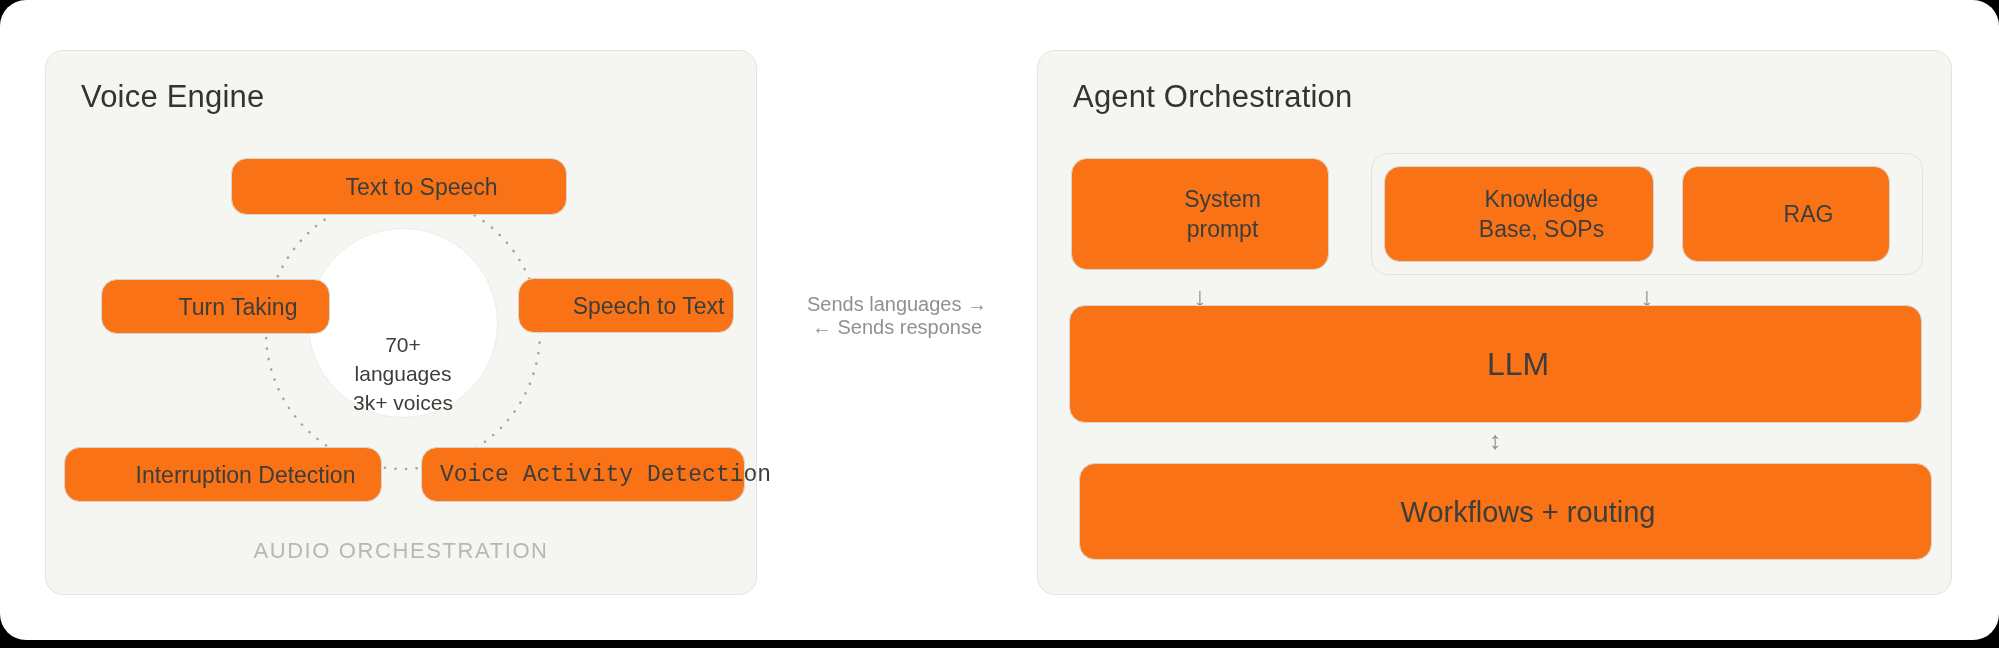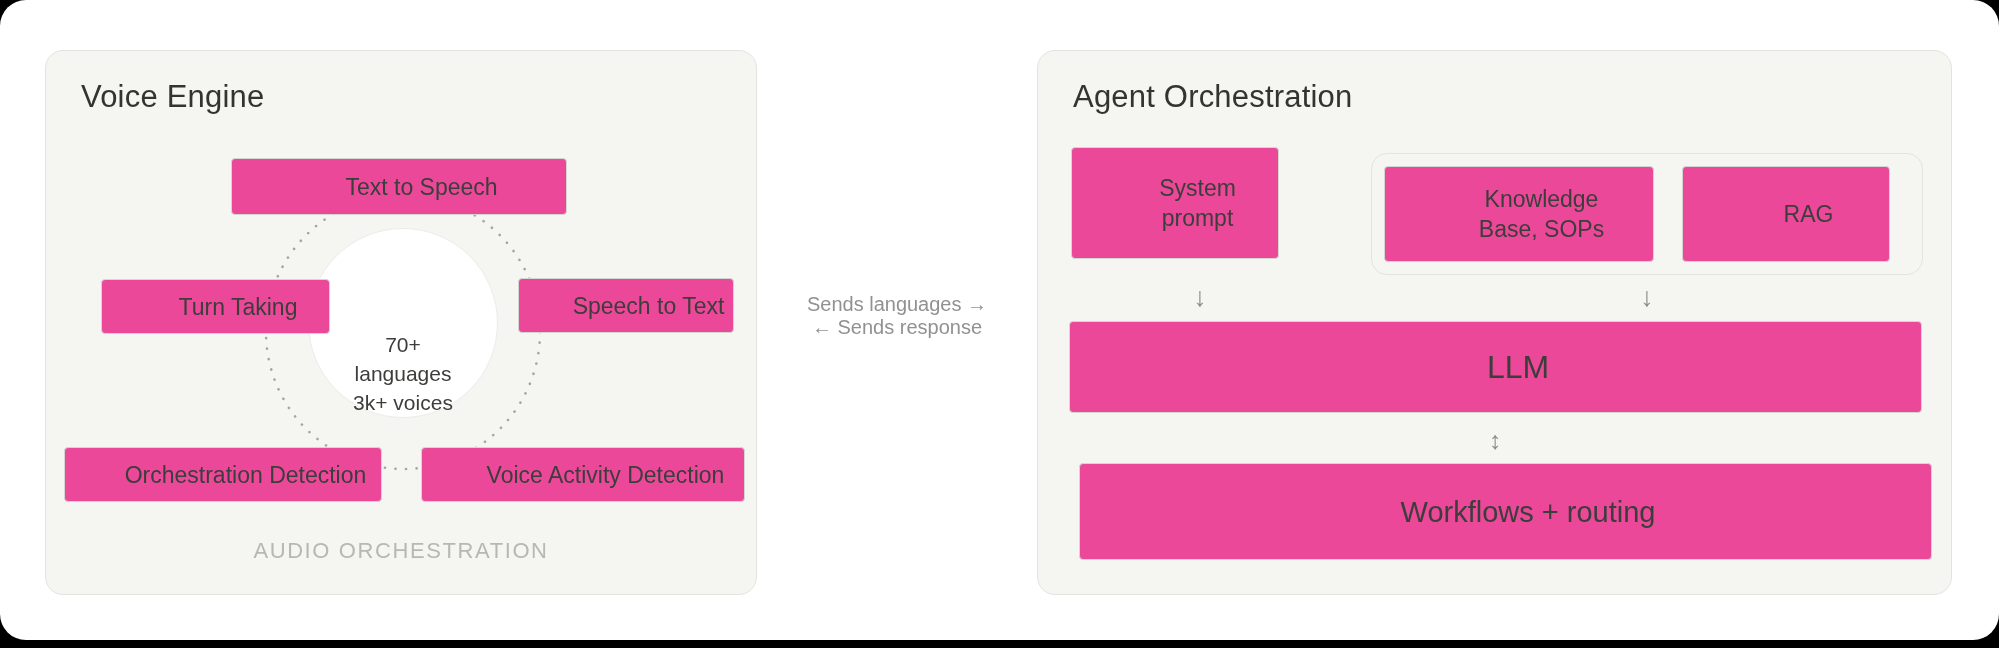--- a/index.html
+++ b/index.html
@@ -22,33 +22,33 @@
   }
   .panel.voice { left: 45px;  width: 712px; }
   .panel.agent { left: 1037px; width: 915px; }
   .panel-title {
     position: absolute; left: 35px; top: 28px;
     font-size: 31px; font-weight: 400; color: #333330;
     letter-spacing: 0.2px; white-space: nowrap;
   }
   .node {
     position: absolute;
-    background: #ec4899;
+    background: #f97316;
     border: 1.5px solid #d6d6d1;
-    border-radius: 4px;
+    border-radius: 16px;
     display: flex; align-items: center; justify-content: center;
     font-size: 23px; color: #3d3d3b; text-align: center;
     line-height: 30px; z-index: 3; white-space: nowrap; padding-left: 45px;
   }
   
   .n-tts  { left: 185px; top: 107px; width: 336px; height: 57px; }
   .n-turn { left: 19px;  top: 228px; width: 229px; height: 55px; margin-left: 36px; }
   .n-stt  { left: 472px; top: 227px; width: 216px; height: 55px; }
   .n-int  { left: 18px;  top: 396px; width: 318px; height: 55px; }
-  .n-vad  { left: 375px; top: 396px; width: 324px; height: 55px; }
+  .n-vad  { left: 375px; top: 396px; width: 324px; height: 55px; font-family: Liberation Mono, monospace; }
   .loop-svg { position: absolute; left: 207px; top: 131px; width: 300px; height: 300px; z-index: 1; }
   .center-circle {
     position: absolute; left: 262px; top: 177px; width: 190px; height: 190px;
     background: #ffffff; border: 1.5px solid #ececе8;
     border: 1.5px solid #ececea; border-radius: 50%;
     display: flex; flex-direction: column; align-items: center; justify-content: flex-end;
     z-index: 2; font-size: 21px; line-height: 29px; color: #3d3d3b;
   }
   .voice-footer {
     position: absolute; left: 0; right: 0; bottom: 30px;
@@ -56,35 +56,35 @@
     color: #b7b7b3; white-space: nowrap;
   }
   
   .exchange {
     position: absolute; left: 757px; top: 293px; width: 280px;
     text-align: center; color: #919190; font-size: 20px; z-index: 4;
   }
   .exchange .line { white-space: nowrap; }
   .exchange .line + .line { }
   
-  .n-sys { left: 33px; top: 96px; width: 208px; height: 112px; flex-direction: column; }
+  .n-sys { left: 33px; top: 107px; width: 258px; height: 112px; flex-direction: column; }
   .group {
     position: absolute; left: 333px; top: 102px; width: 552px; height: 122px;
     border: 1.5px solid #e3e3df; border-radius: 16px; z-index: 2;
   }
   .n-kb  { left: 12px;  top: 12px; width: 270px; height: 96px; flex-direction: column; }
   .n-rag { left: 290px; top: 12px; width: 208px; height: 96px; margin-left: 20px; }
   .arrow {
     position: absolute; color: #8c8c89; z-index: 2;
     font-size: 27px; line-height: 27px; width: 30px; text-align: center;
   }
   .a-d1 { left: 147px; top: 233px; }
   .a-d2 { left: 594px; top: 233px; }
   .a-ud { left: 442px; top: 376px; font-size: 25px; }
-  .n-llm  { left: 31px; top: 270px; width: 853px; height: 92px; font-size: 32px; }
+  .n-llm  { left: 31px; top: 254px; width: 853px; height: 118px; font-size: 32px; }
   .n-wf   { left: 41px; top: 412px; width: 853px; height: 97px;  font-size: 29px; }
 </style>
 </head>
 <body>
 
 <div class="frame">
   <div class="surface">
 
     <section class="panel voice">
       <h2 class="panel-title">Voice Engine</h2>
@@ -95,21 +95,21 @@
 
       <div class="center-circle">
         <span>70+</span>
         <span>languages</span>
         <span>3k+ voices</span>
       </div>
 
       <div class="node n-tts">Text to Speech</div>
       <div class="node n-turn">Turn Taking</div>
       <div class="node n-stt">Speech to Text</div>
-      <div class="node n-int">Orchestration Detection</div>
+      <div class="node n-int">Interruption Detection</div>
       <div class="node n-vad">Voice Activity Detection</div>
 
       <div class="voice-footer">AUDIO ORCHESTRATION</div>
     </section>
 
     <div class="exchange">
       <div class="line">Sends languages →</div>
       <div class="line">← Sends response</div>
     </div>
 

